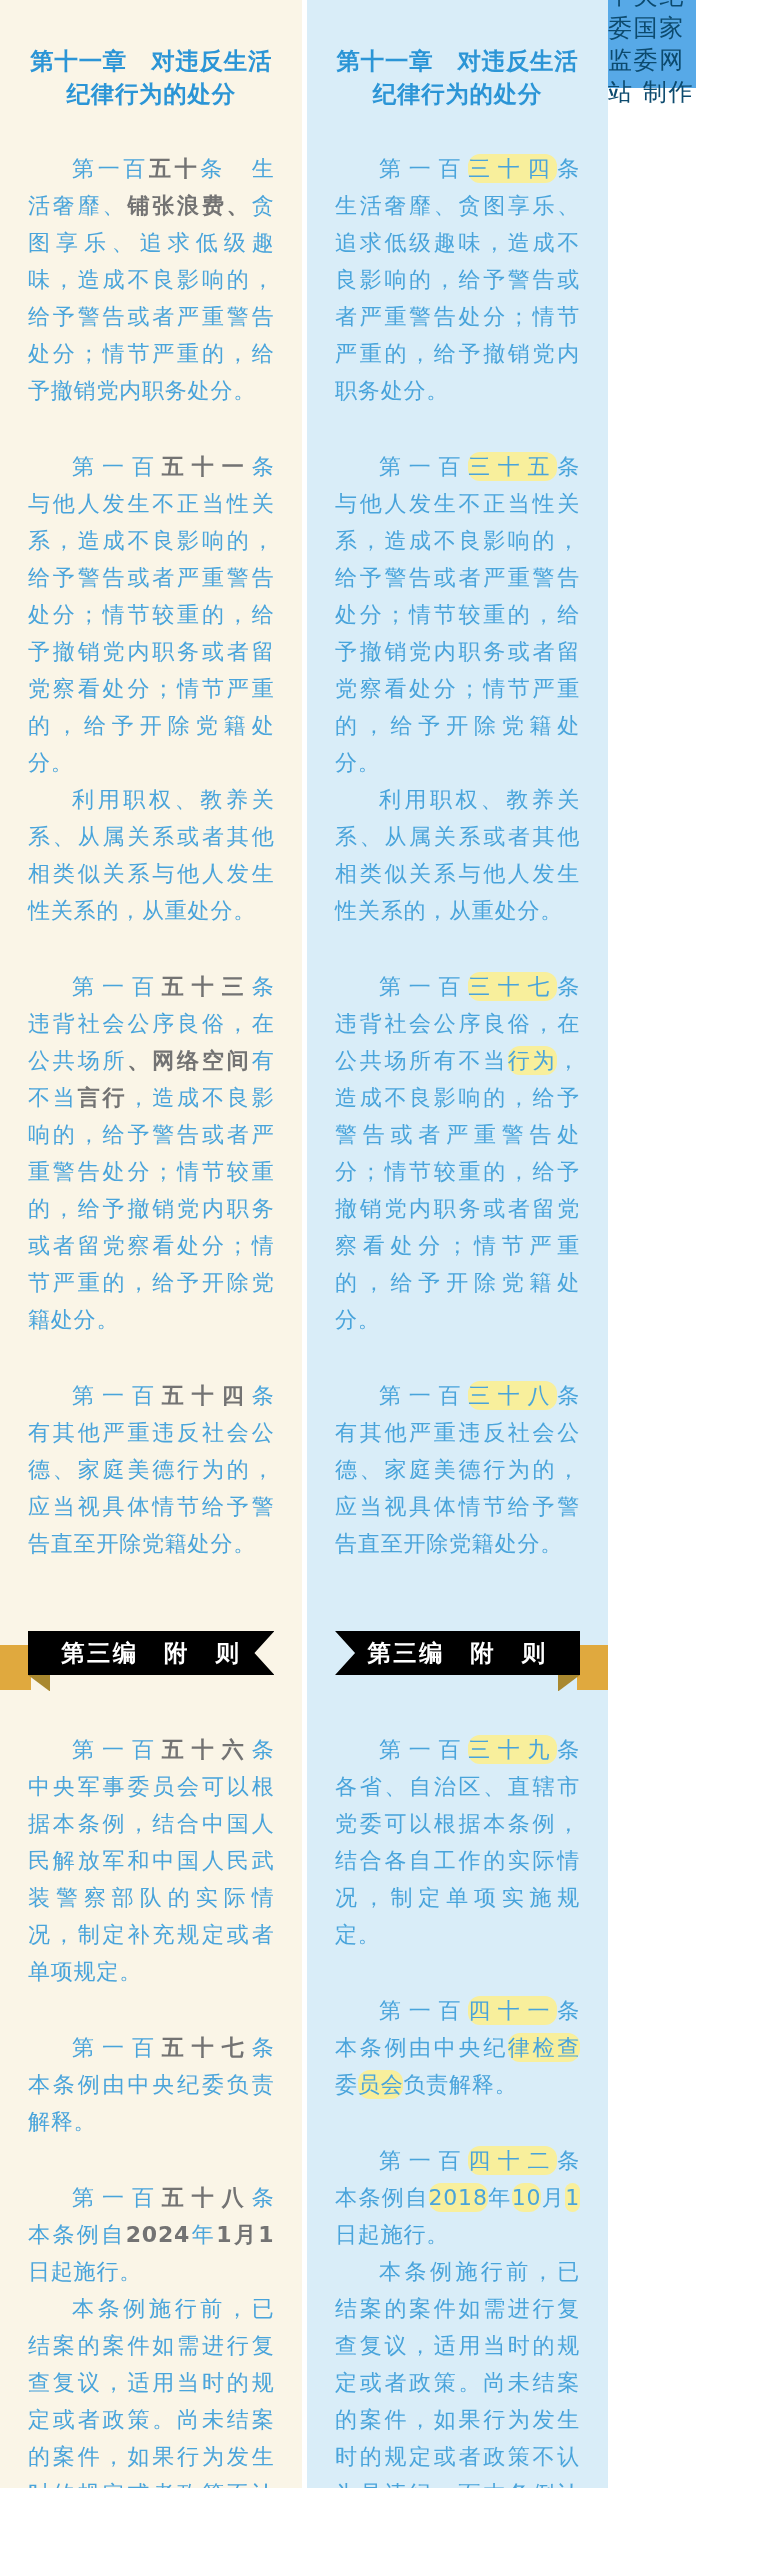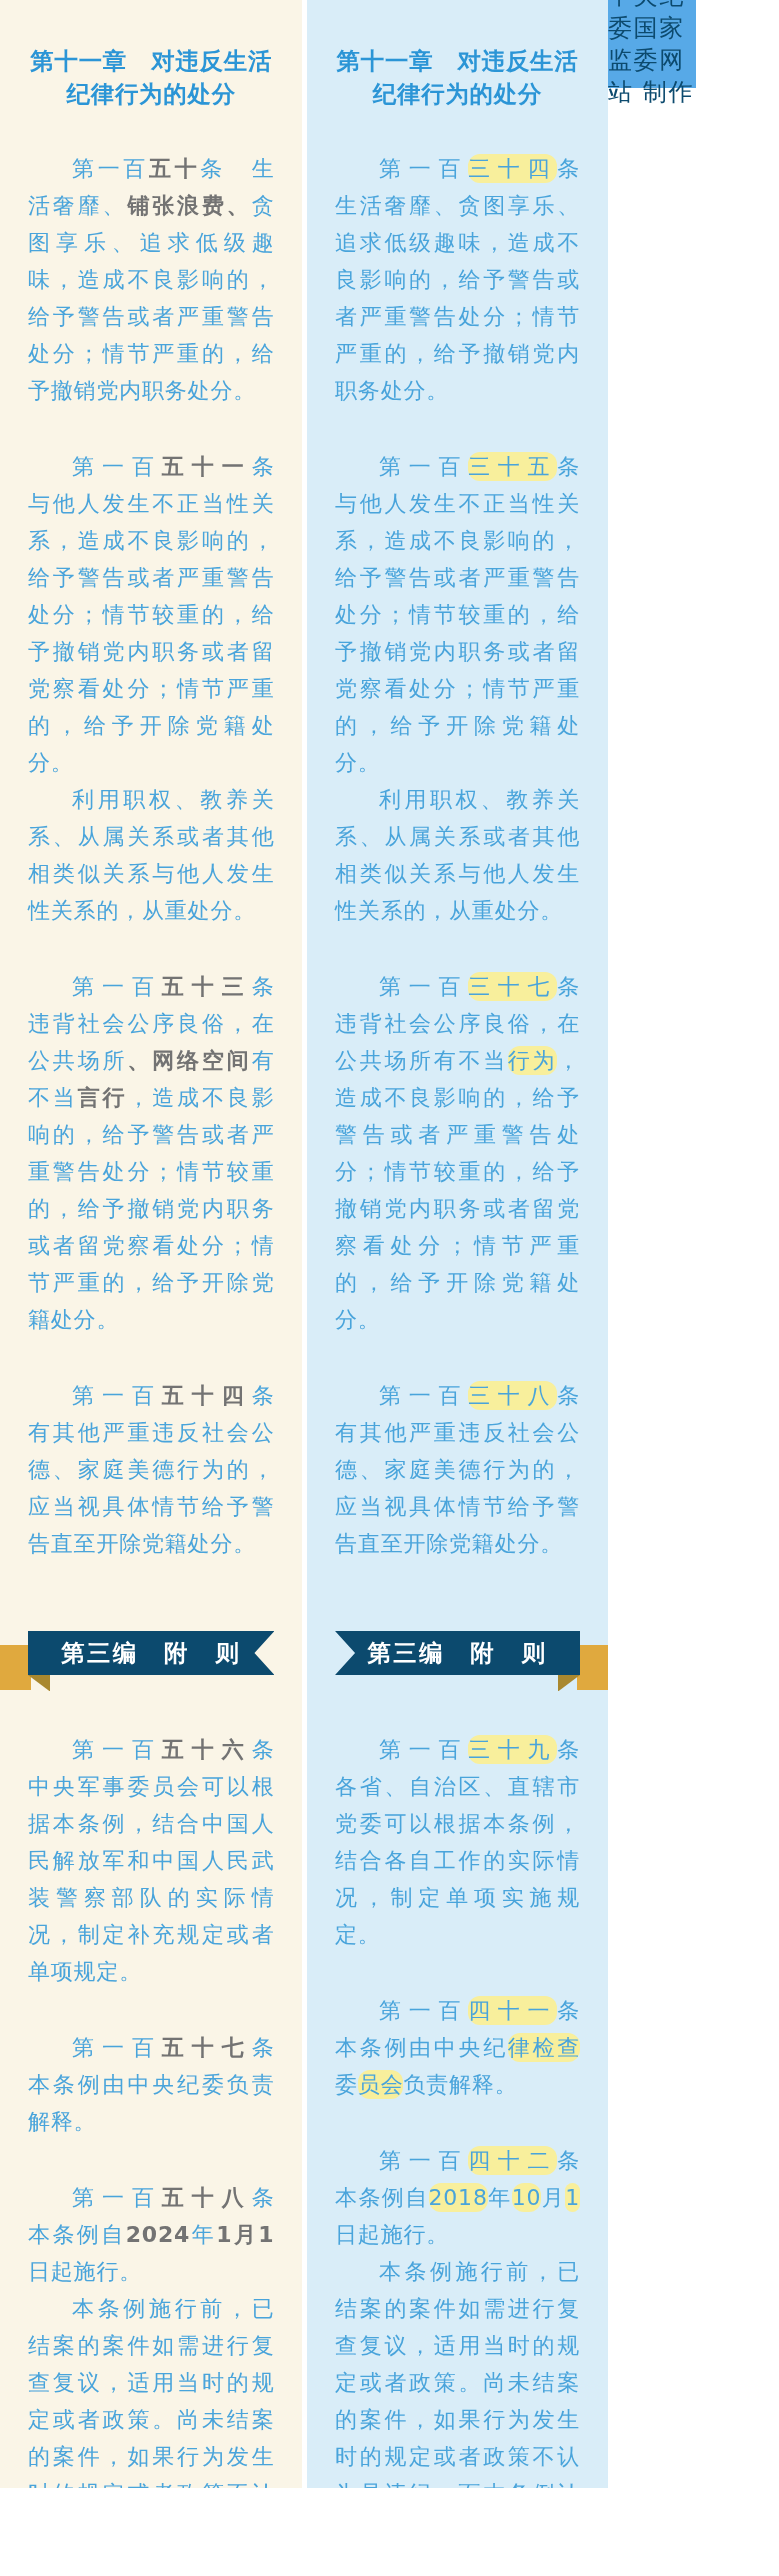--- a/index.html
+++ b/index.html
@@ -25,21 +25,21 @@
     text-indent:2em;text-align:justify;letter-spacing:0.8px;
   }
   .seg-r{color:#737373;font-weight:bold;}
   .seg-h{background:#f8ef9c;border-radius:12px;padding:2.3px 0;}
 
   .ribbon-row{position:relative;height:61px;margin:69px 0 30px 0;}
   .ribbon-tail{position:absolute;top:14px;width:31px;height:45px;background:#e0a93e;}
   .ribbon-left .ribbon-tail{left:-28px;}
   .ribbon-right .ribbon-tail{right:-28px;}
   .ribbon-band{
-    position:absolute;left:0;right:0;top:0;height:44px;background:#0c4a6e;
+    position:absolute;left:0;right:0;top:0;height:44px;background:#000000;
     color:#ffffff;font-weight:bold;font-size:23.4px;line-height:44px;
     text-align:center;letter-spacing:2.3px;
   }
   .ribbon-left .ribbon-band{clip-path:polygon(0 0,100% 0,calc(100% - 20px) 50%,100% 100%,0 100%);}
   .ribbon-right .ribbon-band{clip-path:polygon(0 0,100% 0,100% 100%,0 100%,20px 50%);}
   .ribbon-fold{position:absolute;top:44px;width:22px;height:16.4px;background:#a9882f;}
   .ribbon-left .ribbon-fold{left:0;clip-path:polygon(0 0,100% 0,100% 100%);}
   .ribbon-right .ribbon-fold{right:0;clip-path:polygon(0 0,100% 0,0 100%);}
 
   .footer{

